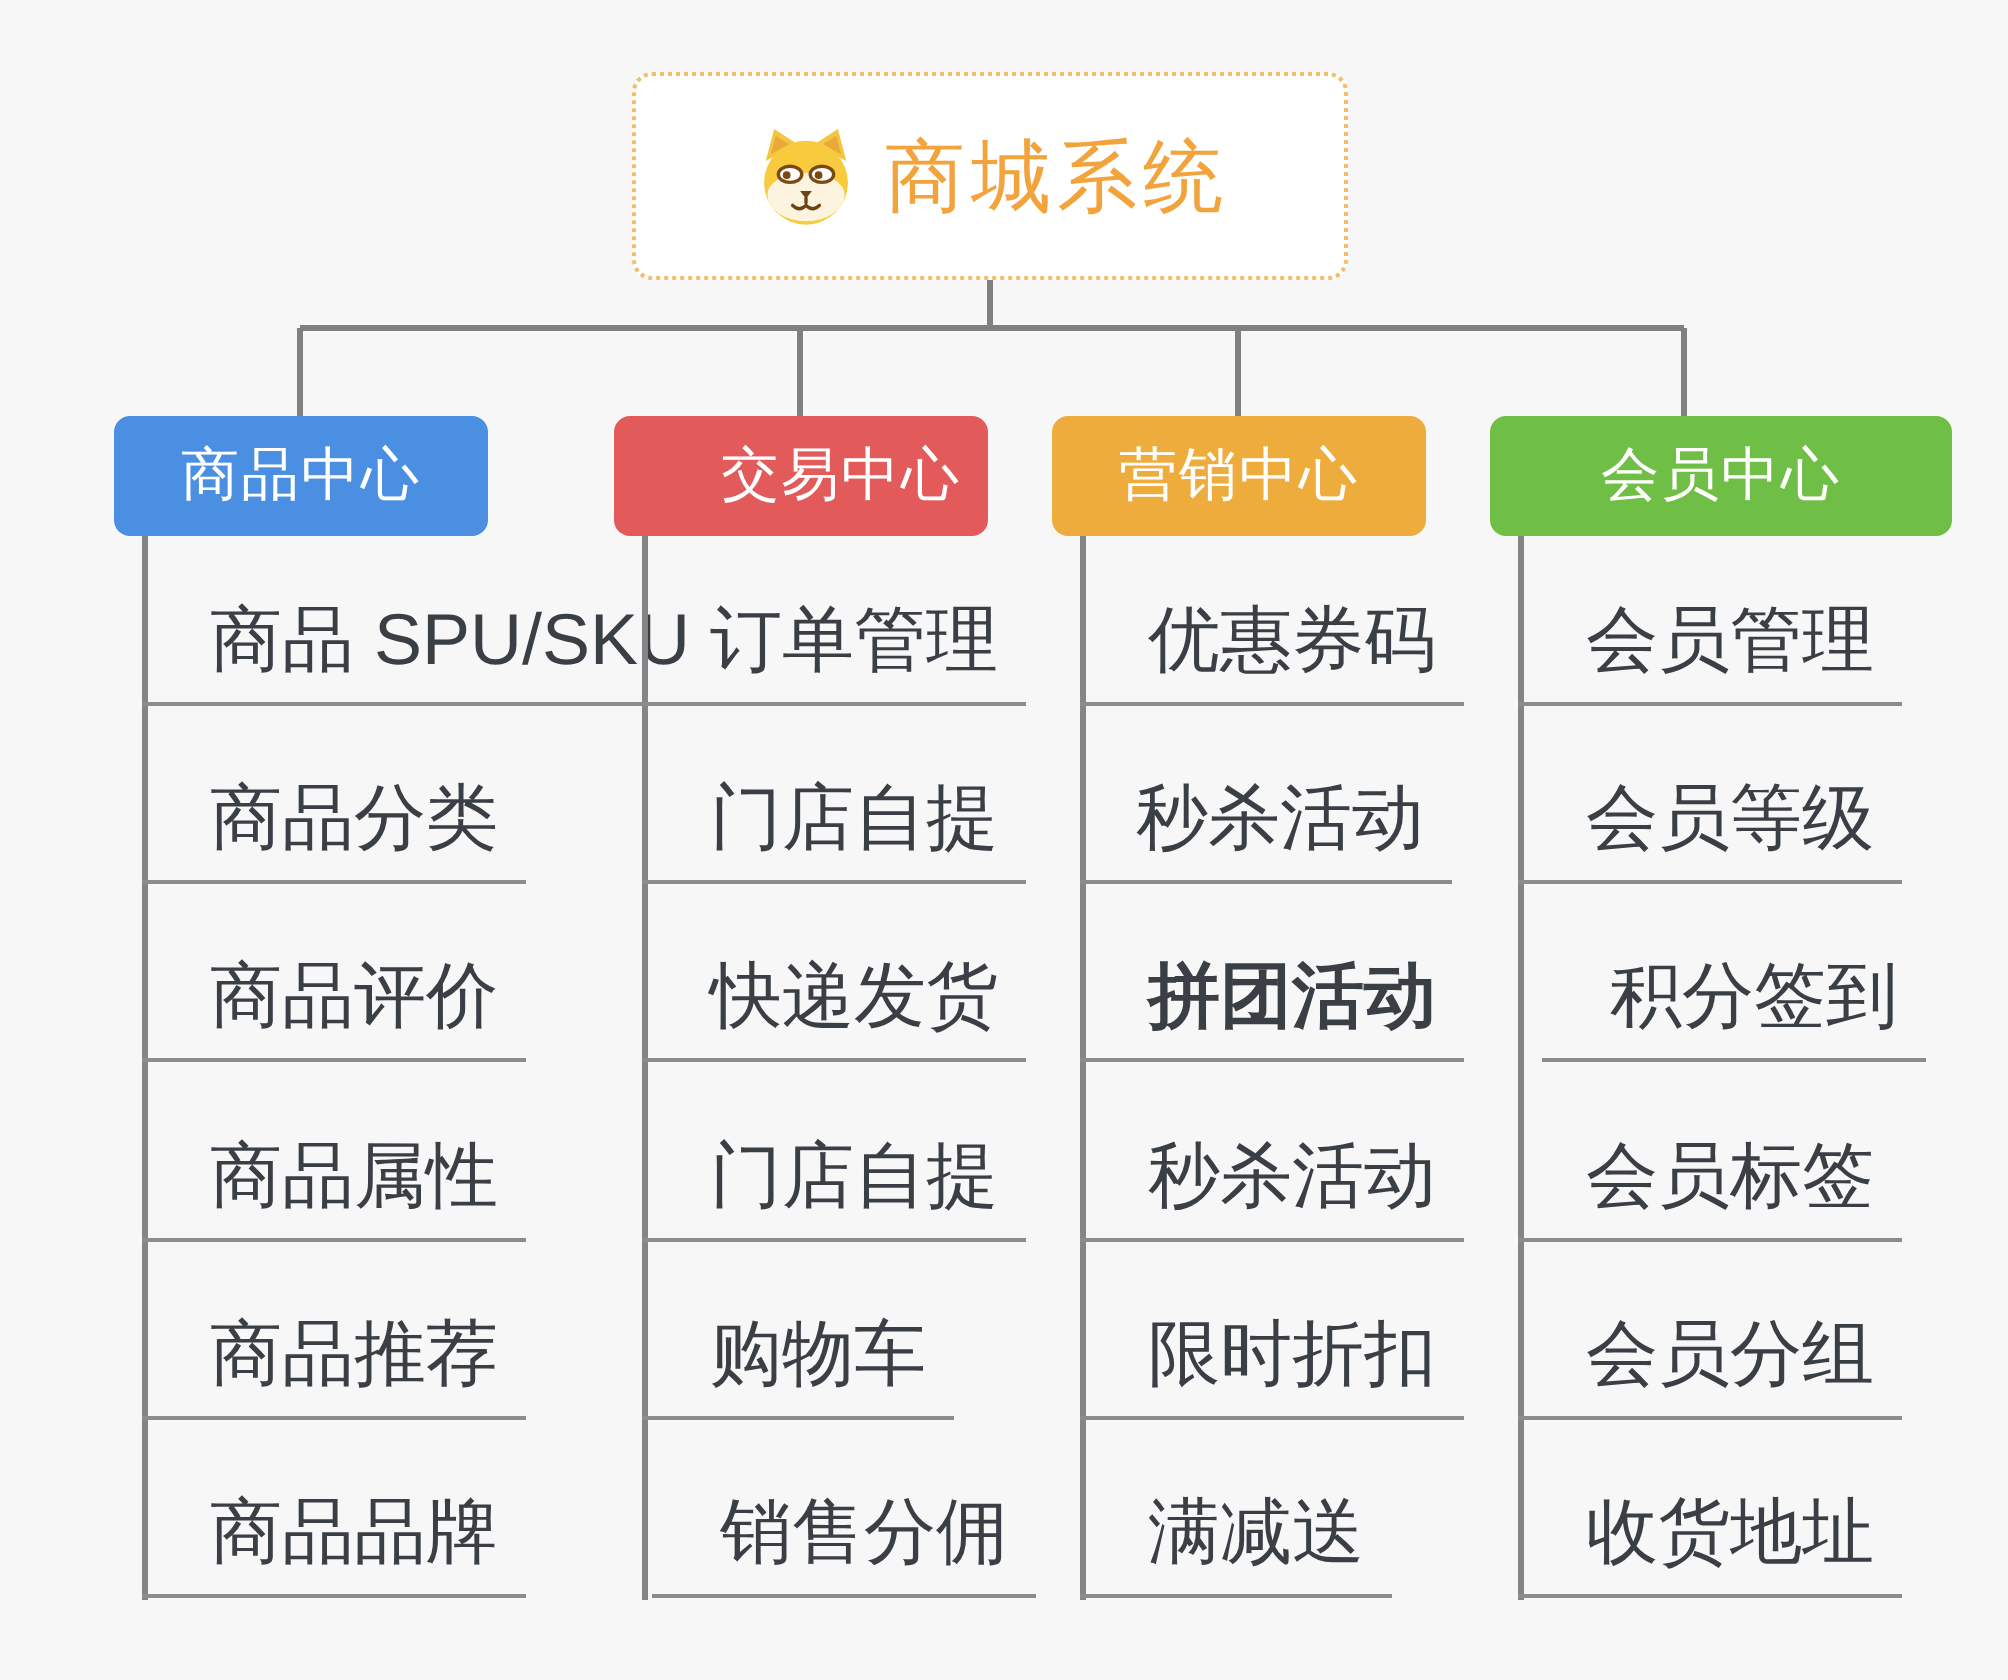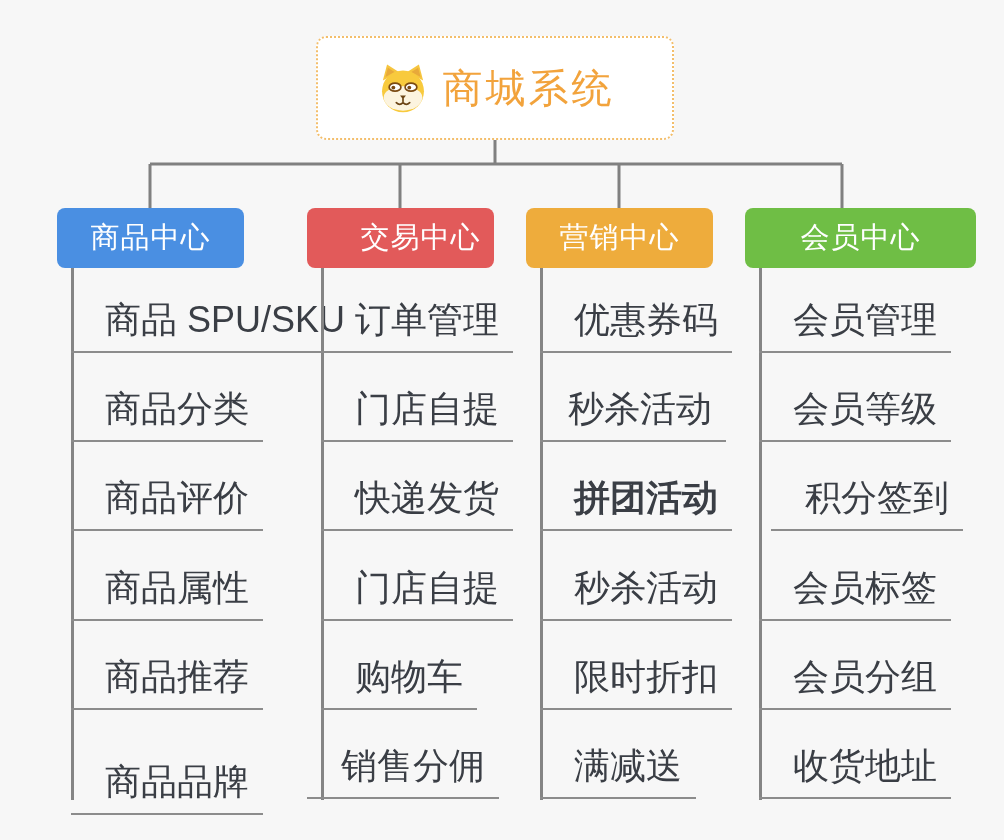--- a/index.html
+++ b/index.html
@@ -104,29 +104,29 @@
     <span class="root-title">商城系统</span>
   </div>
 
   <div id="branches">
       <div class="spine" style="left: 71px; top: 268px; height: 532px;"></div>
       <div class="leaf" style="left: 71px; top: 308px;">商品 SPU/SKU</div>
       <div class="leaf" style="left: 71px; top: 397px;">商品分类</div>
       <div class="leaf" style="left: 71px; top: 486px;">商品评价</div>
       <div class="leaf" style="left: 71px; top: 576px;">商品属性</div>
       <div class="leaf" style="left: 71px; top: 665px;">商品推荐</div>
-      <div class="leaf" style="left: 71px; top: 754px; margin-top: 16px;">商品品牌</div>
+      <div class="leaf" style="left: 71px; top: 754px;">商品品牌</div>
       <div class="branch-node" style="left: 57px; top: 208px; width: 187px; height: 60px; background: rgb(74, 143, 226);">商品中心</div>
       <div class="spine" style="left: 321px; top: 268px; height: 532px;"></div>
       <div class="leaf" style="left: 321px; top: 308px;">订单管理</div>
       <div class="leaf" style="left: 321px; top: 397px;">门店自提</div>
       <div class="leaf" style="left: 321px; top: 486px;">快递发货</div>
       <div class="leaf" style="left: 321px; top: 576px;">门店自提</div>
       <div class="leaf" style="left: 321px; top: 665px;">购物车</div>
-      <div class="leaf" style="left: 307px; top: 754px;">销售分佣</div>
+      <div class="leaf" style="left: 326px; top: 754px;">销售分佣</div>
       <div class="branch-node" style="left: 307px; top: 208px; width: 187px; height: 60px; background: rgb(226, 90, 90); padding-left: 40px;">交易中心</div>
       <div class="spine" style="left: 540px; top: 268px; height: 532px;"></div>
       <div class="leaf" style="left: 540px; top: 308px;">优惠券码</div>
       <div class="leaf" style="left: 540px; top: 397px; padding-left: 28px;">秒杀活动</div>
       <div class="leaf" style="left: 540px; top: 486px; font-weight: bold;">拼团活动</div>
       <div class="leaf" style="left: 540px; top: 576px;">秒杀活动</div>
       <div class="leaf" style="left: 540px; top: 665px;">限时折扣</div>
       <div class="leaf" style="left: 540px; top: 754px;">满减送</div>
       <div class="branch-node" style="left: 526px; top: 208px; width: 187px; height: 60px; background: rgb(238, 172, 60);">营销中心</div>
       <div class="spine" style="left: 759px; top: 268px; height: 532px;"></div>

